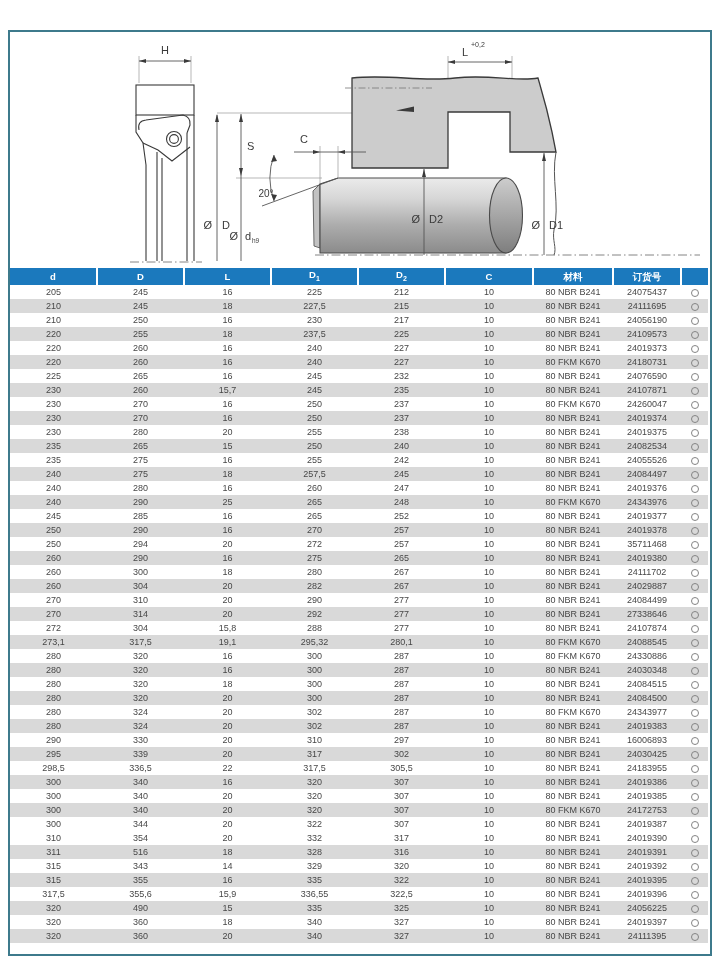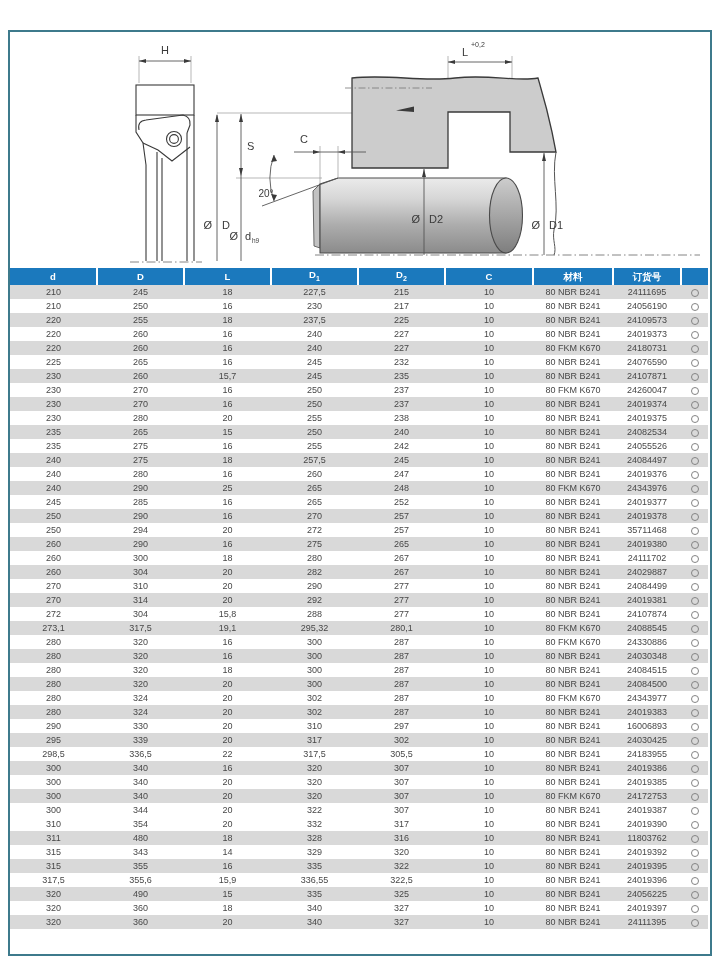--- a/index.html
+++ b/index.html
@@ -148,20 +148,31 @@
           <th>L</th>
           <th>D<sub>1</sub></th>
           <th>D<sub>2</sub></th>
           <th>C</th>
           <th>材料</th>
           <th>订货号</th>
           <th></th>
         </tr>
     </thead>
     <tbody id="tbl-body">
+        <tr>
+          <td>205</td>
+          <td>245</td>
+          <td>16</td>
+          <td>225</td>
+          <td>212</td>
+          <td>10</td>
+          <td>80 NBR B241</td>
+          <td>24075437</td>
+          <td><span class="ring"></span></td>
+        </tr>
         <tr class="alt">
           <td>210</td>
           <td>245</td>
           <td>18</td>
           <td>227,5</td>
           <td>215</td>
           <td>10</td>
           <td>80 NBR B241</td>
           <td>24111695</td>
           <td><span class="ring"></span></td>
@@ -398,21 +409,21 @@
           <td><span class="ring"></span></td>
         </tr>
         <tr class="alt">
           <td>270</td>
           <td>314</td>
           <td>20</td>
           <td>292</td>
           <td>277</td>
           <td>10</td>
           <td>80 NBR B241</td>
-          <td>24019381</td>
+          <td>27338646</td>
           <td><span class="ring"></span></td>
         </tr>
         <tr>
           <td>272</td>
           <td>304</td>
           <td>15,8</td>
           <td>288</td>
           <td>277</td>
           <td>10</td>
           <td>80 NBR B241</td>
@@ -579,27 +590,27 @@
           <td>20</td>
           <td>332</td>
           <td>317</td>
           <td>10</td>
           <td>80 NBR B241</td>
           <td>24019390</td>
           <td><span class="ring"></span></td>
         </tr>
         <tr class="alt">
           <td>311</td>
-          <td>480</td>
+          <td>516</td>
           <td>18</td>
           <td>328</td>
           <td>316</td>
           <td>10</td>
           <td>80 NBR B241</td>
-          <td>11803762</td>
+          <td>24019391</td>
           <td><span class="ring"></span></td>
         </tr>
         <tr>
           <td>315</td>
           <td>343</td>
           <td>14</td>
           <td>329</td>
           <td>320</td>
           <td>10</td>
           <td>80 NBR B241</td>

